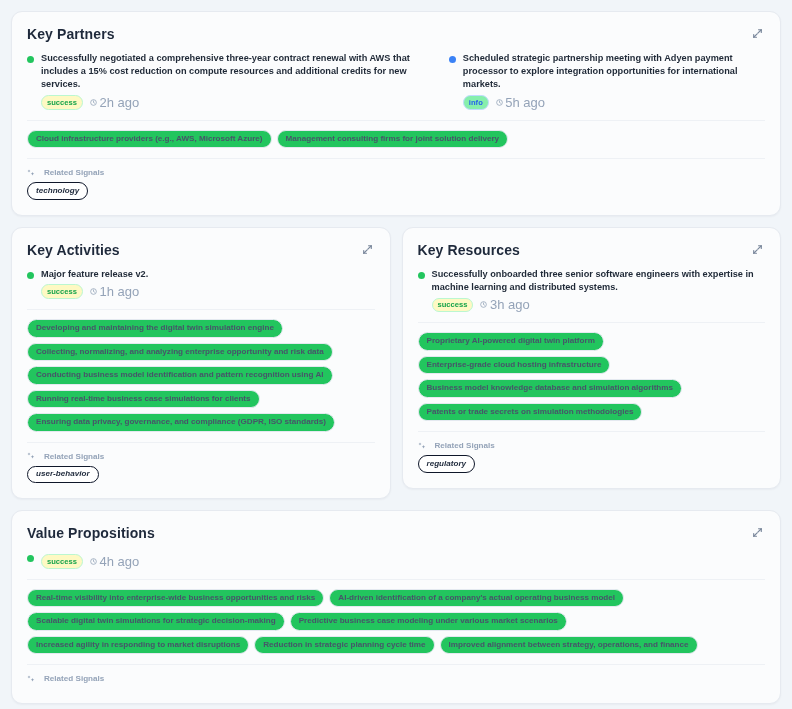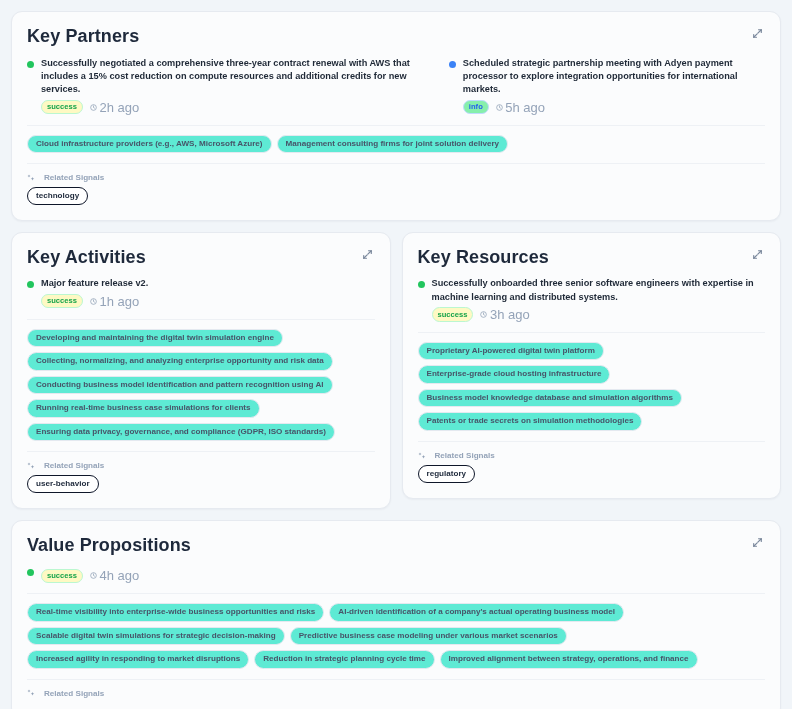--- a/index.html
+++ b/index.html
@@ -22,21 +22,21 @@
     box-shadow: 0 1px 2px rgba(15,23,42,0.04);
     position: relative;
   }
   .card.full { width: 100%; }
 
   .card-head {
     display: flex; align-items: flex-start; justify-content: space-between;
     margin-bottom: 9px;
   }
   .card-title {
-    font-size: 18px; font-weight: bold; color: #1e293b;
+    font-size: 14px; font-weight: bold; color: #1e293b;
     letter-spacing: 0.1px; line-height: 1.2; text-align: right;
   }
   .expand-btn {
     width: 15px; height: 15px; flex: none;
     display: flex; align-items: center; justify-content: center;
     color: #64748b; cursor: pointer; opacity: .85;
   }
   .expand-btn svg { display:block; }
 
   
@@ -66,32 +66,32 @@
     font-size: 13px; color: #94a3b8;
   }
   .time svg { display:block; }
 
   .divider { height: 1px; background: #eef1f5; margin: 10px 0 9px 0; }
 
   
   .pills { display: flex; flex-wrap: wrap; gap: 5px; }
   .pill {
     font-size: 8.1px; color: #475569; font-weight: 600;
-    border: 1px solid #e4e9f0; background: #5eead4;
+    border: 1px solid #e4e9f0; background: #22c55e;
     border-radius: 10px; padding: 3px 8px; line-height: 1.3;
     white-space: nowrap;
   }
 
   
   .rel-head {
     display: flex; align-items: center; gap: 9px;
     font-size: 8.1px; color: #94a3b8; font-weight: 600; margin-bottom: 5px;
   }
   .rel-head svg { display:block; }
-  .tags { display: flex; flex-wrap: wrap; gap: 5px; }
+  .tags { display: flex; flex-wrap: wrap; gap: 5px; font-style: italic; }
   .tag {
     font-size: 8.1px; color: #1e293b; font-weight: bold;
     border: 1px solid #0f172a; background: #ffffff;
     border-radius: 10px; padding: 2.5px 8px; line-height: 1.3;
     white-space: nowrap;
   }
 </style>
 </head>
 <body>
 

